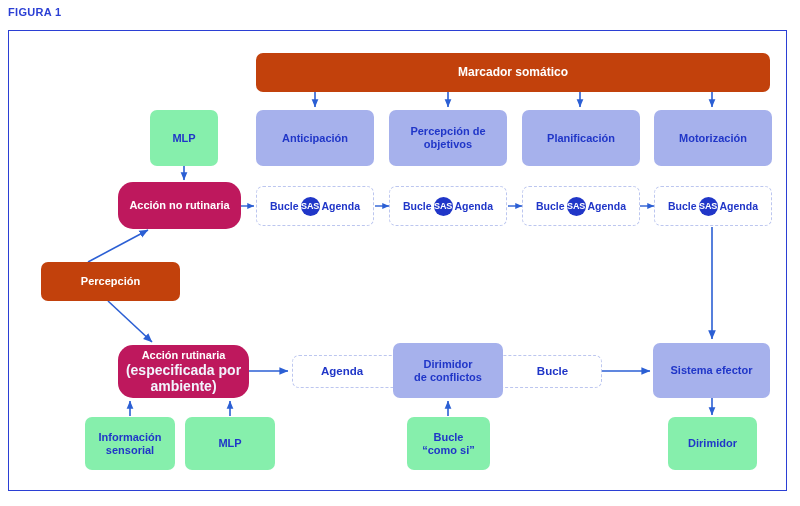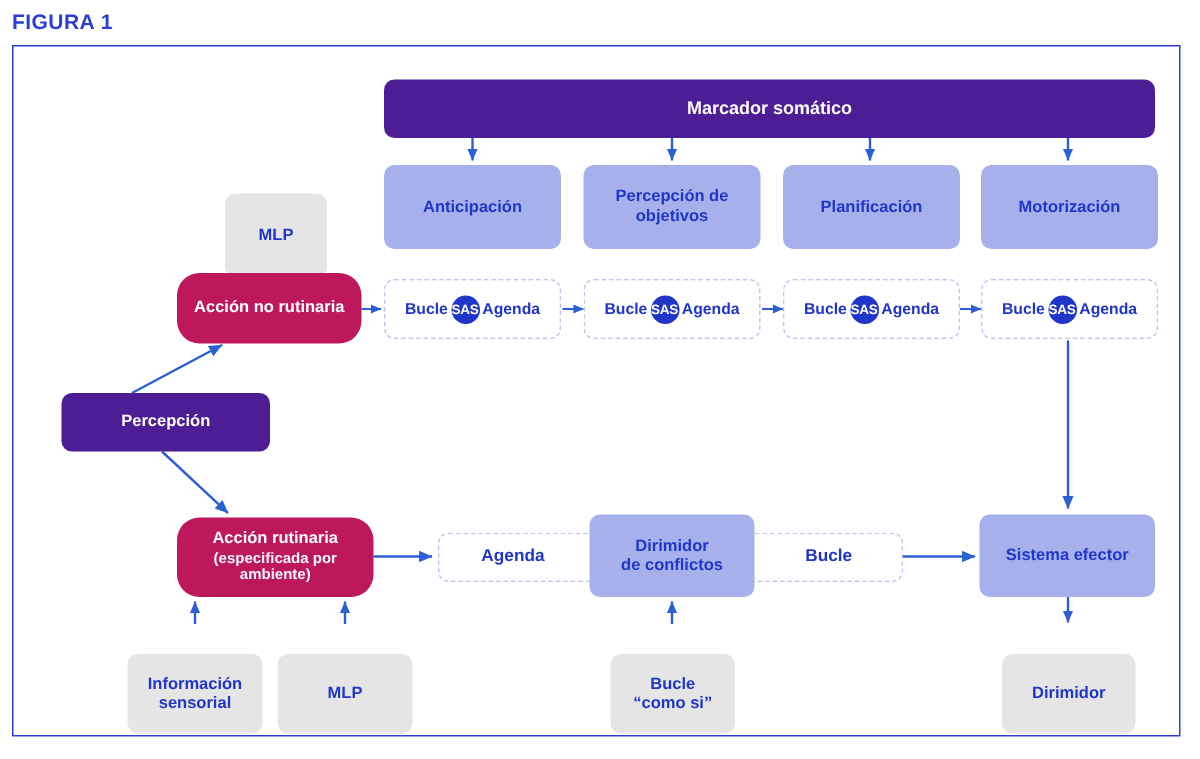--- a/index.html
+++ b/index.html
@@ -19,21 +19,21 @@
     width: 800px;
     height: 506px;
     background: #ffffff;
   }
 
   
   .figura-label {
     position: absolute;
     left: 8px;
     top: 6px;
-    font-size: 14px;
+    font-size: 11px;
     font-weight: bold;
     letter-spacing: 0.3px;
     color: #2b3fd4;
   }
 
   
   .frame {
     position: absolute;
     left: 8px;
     top: 30px;
@@ -54,39 +54,38 @@
     align-items: center;
     justify-content: center;
     text-align: center;
     line-height: 1.15;
     font-weight: bold;
     font-size: 11px;
     color: #2b3fd4;
     padding: 2px 4px;
   }
   .node.dark {
-    background: #4c1d95;
+    background: #c2410c;
     color: #ffffff;
   }
   .node.mid {
     background: #a6b1ec;
     color: #2036c8;
   }
   .node.strong {
     background: #be185d;
     color: #ffffff;
     border-radius: 15px;
   }
   .node.light {
-    background: #e5e5e5;
-    color: #2036c8;
-    margin-top: 19px;
+    background: #86efac;
+    color: #2036c8;
   }
   .node .sub {
-    font-size: 10px;
+    font-size: 14px;
     font-weight: bold;
     margin-top: 1px;
     color: #f2f4fd;
   }
 
   
   .chip {
     position: absolute;
     box-sizing: border-box;
     border: 1px dashed #bcc6ef;

